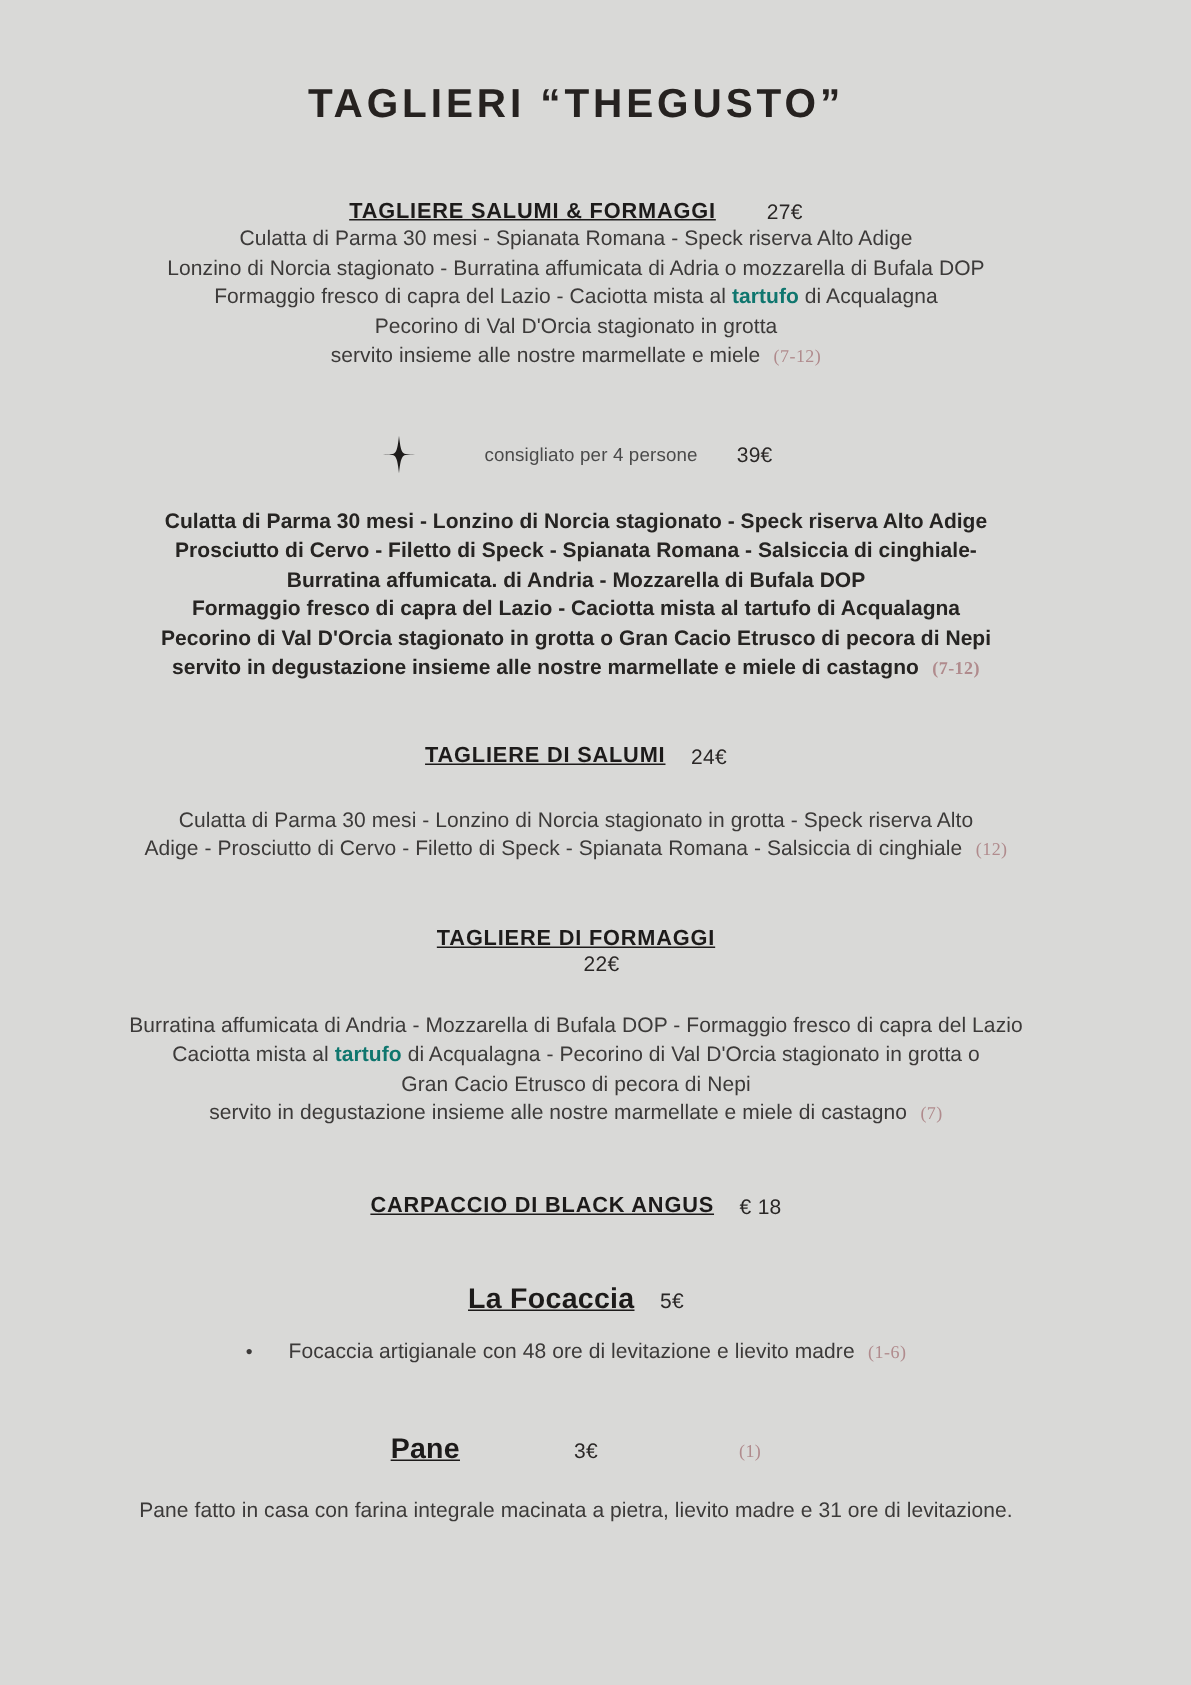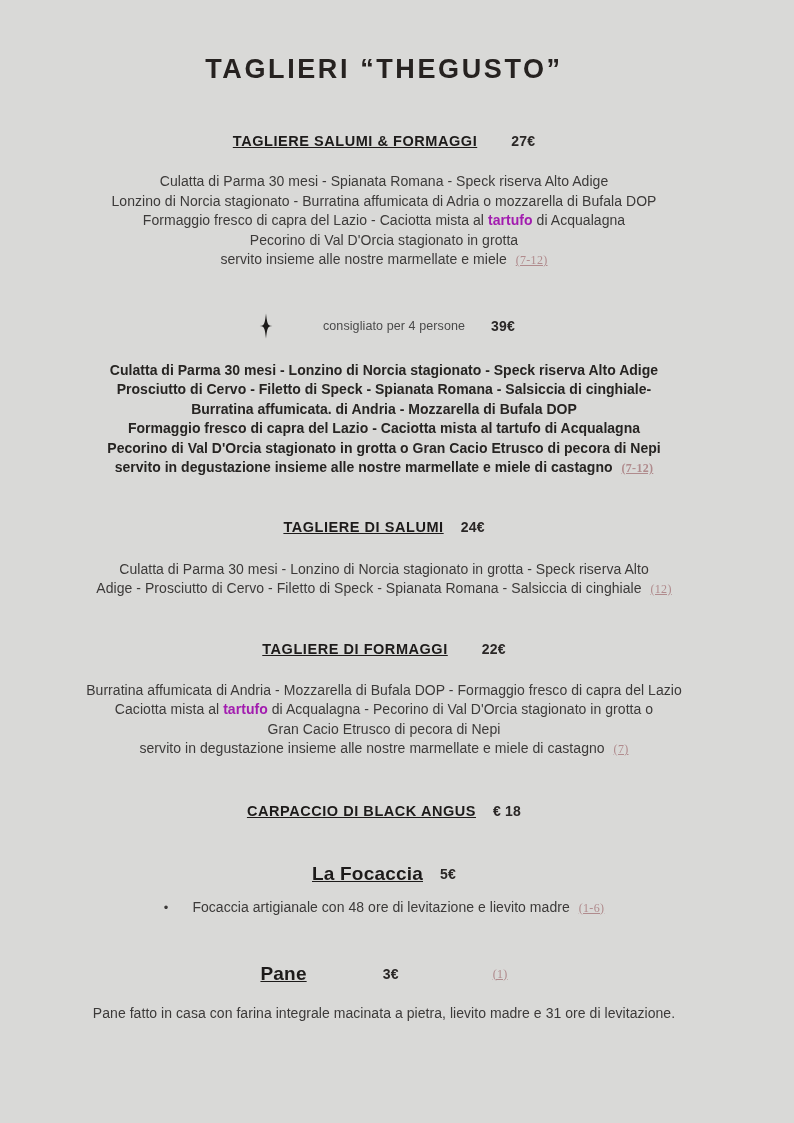--- a/index.html
+++ b/index.html
@@ -72,21 +72,21 @@
     font-size: 12.5px;
     font-weight: 400;
     color: #4a4a4a;
     letter-spacing: 0.1px;
     margin-left: 30px;
     white-space: nowrap;
   }
 
   .section-price {
     font-size: 14px;
-    font-weight: 700;
+    font-weight: 400;
     color: #2a2726;
     letter-spacing: 0.2px;
     margin-left: 26px;
     white-space: nowrap;
   }
 
   .section-price.tight {
     margin-left: 17px;
   }
 
@@ -103,57 +103,56 @@
   }
 
   .desc.bold {
     font-weight: 700;
     color: #262422;
     letter-spacing: 0.02px;
   }
 
   .desc b {
     font-weight: 700;
-    color: #a21caf;
+    color: #0f766e;
   }
 
   .allergen {
     font-family: "Liberation Serif", serif;
     font-size: 12px;
     color: #b08b8d;
     letter-spacing: 0.3px;
     white-space: nowrap;
     margin-left: 5px;
-    text-decoration: underline;
   }
 
   .bullet-line {
     display: flex;
     justify-content: center;
     align-items: baseline;
   }
 
   .bullet-dot {
     font-size: 13px;
     color: #3c3a39;
     line-height: 19.5px;
     margin-right: 24px;
   }
 
   
   .s-salumiformaggi .section-head { margin-top: 48px; }
-  .s-salumiformaggi .desc { margin-top: 23px; }
+  .s-salumiformaggi .desc { }
 
   .s-premium .section-head { margin-top: 42px; }
   .s-premium .desc { margin-top: 22px; }
 
   .s-salumi .section-head { margin-top: 40px; }
   .s-salumi .desc { margin-top: 25px; }
 
-  .s-formaggi .section-head { margin-top: 41px; }
+  .s-formaggi .section-head { margin-top: 41px; flex-direction: column; }
   .s-formaggi .desc { margin-top: 24px; }
 
   .s-carpaccio .section-head { margin-top: 43px; }
   .s-carpaccio .desc { margin-top: 25px; }
 
   .s-focaccia .section-head { margin-top: 44px; }
   .s-focaccia .desc { margin-top: 13px; }
 
   .s-pane .section-head { margin-top: 45px; gap: 42px; }
   .s-pane .desc { margin-top: 19px; }

